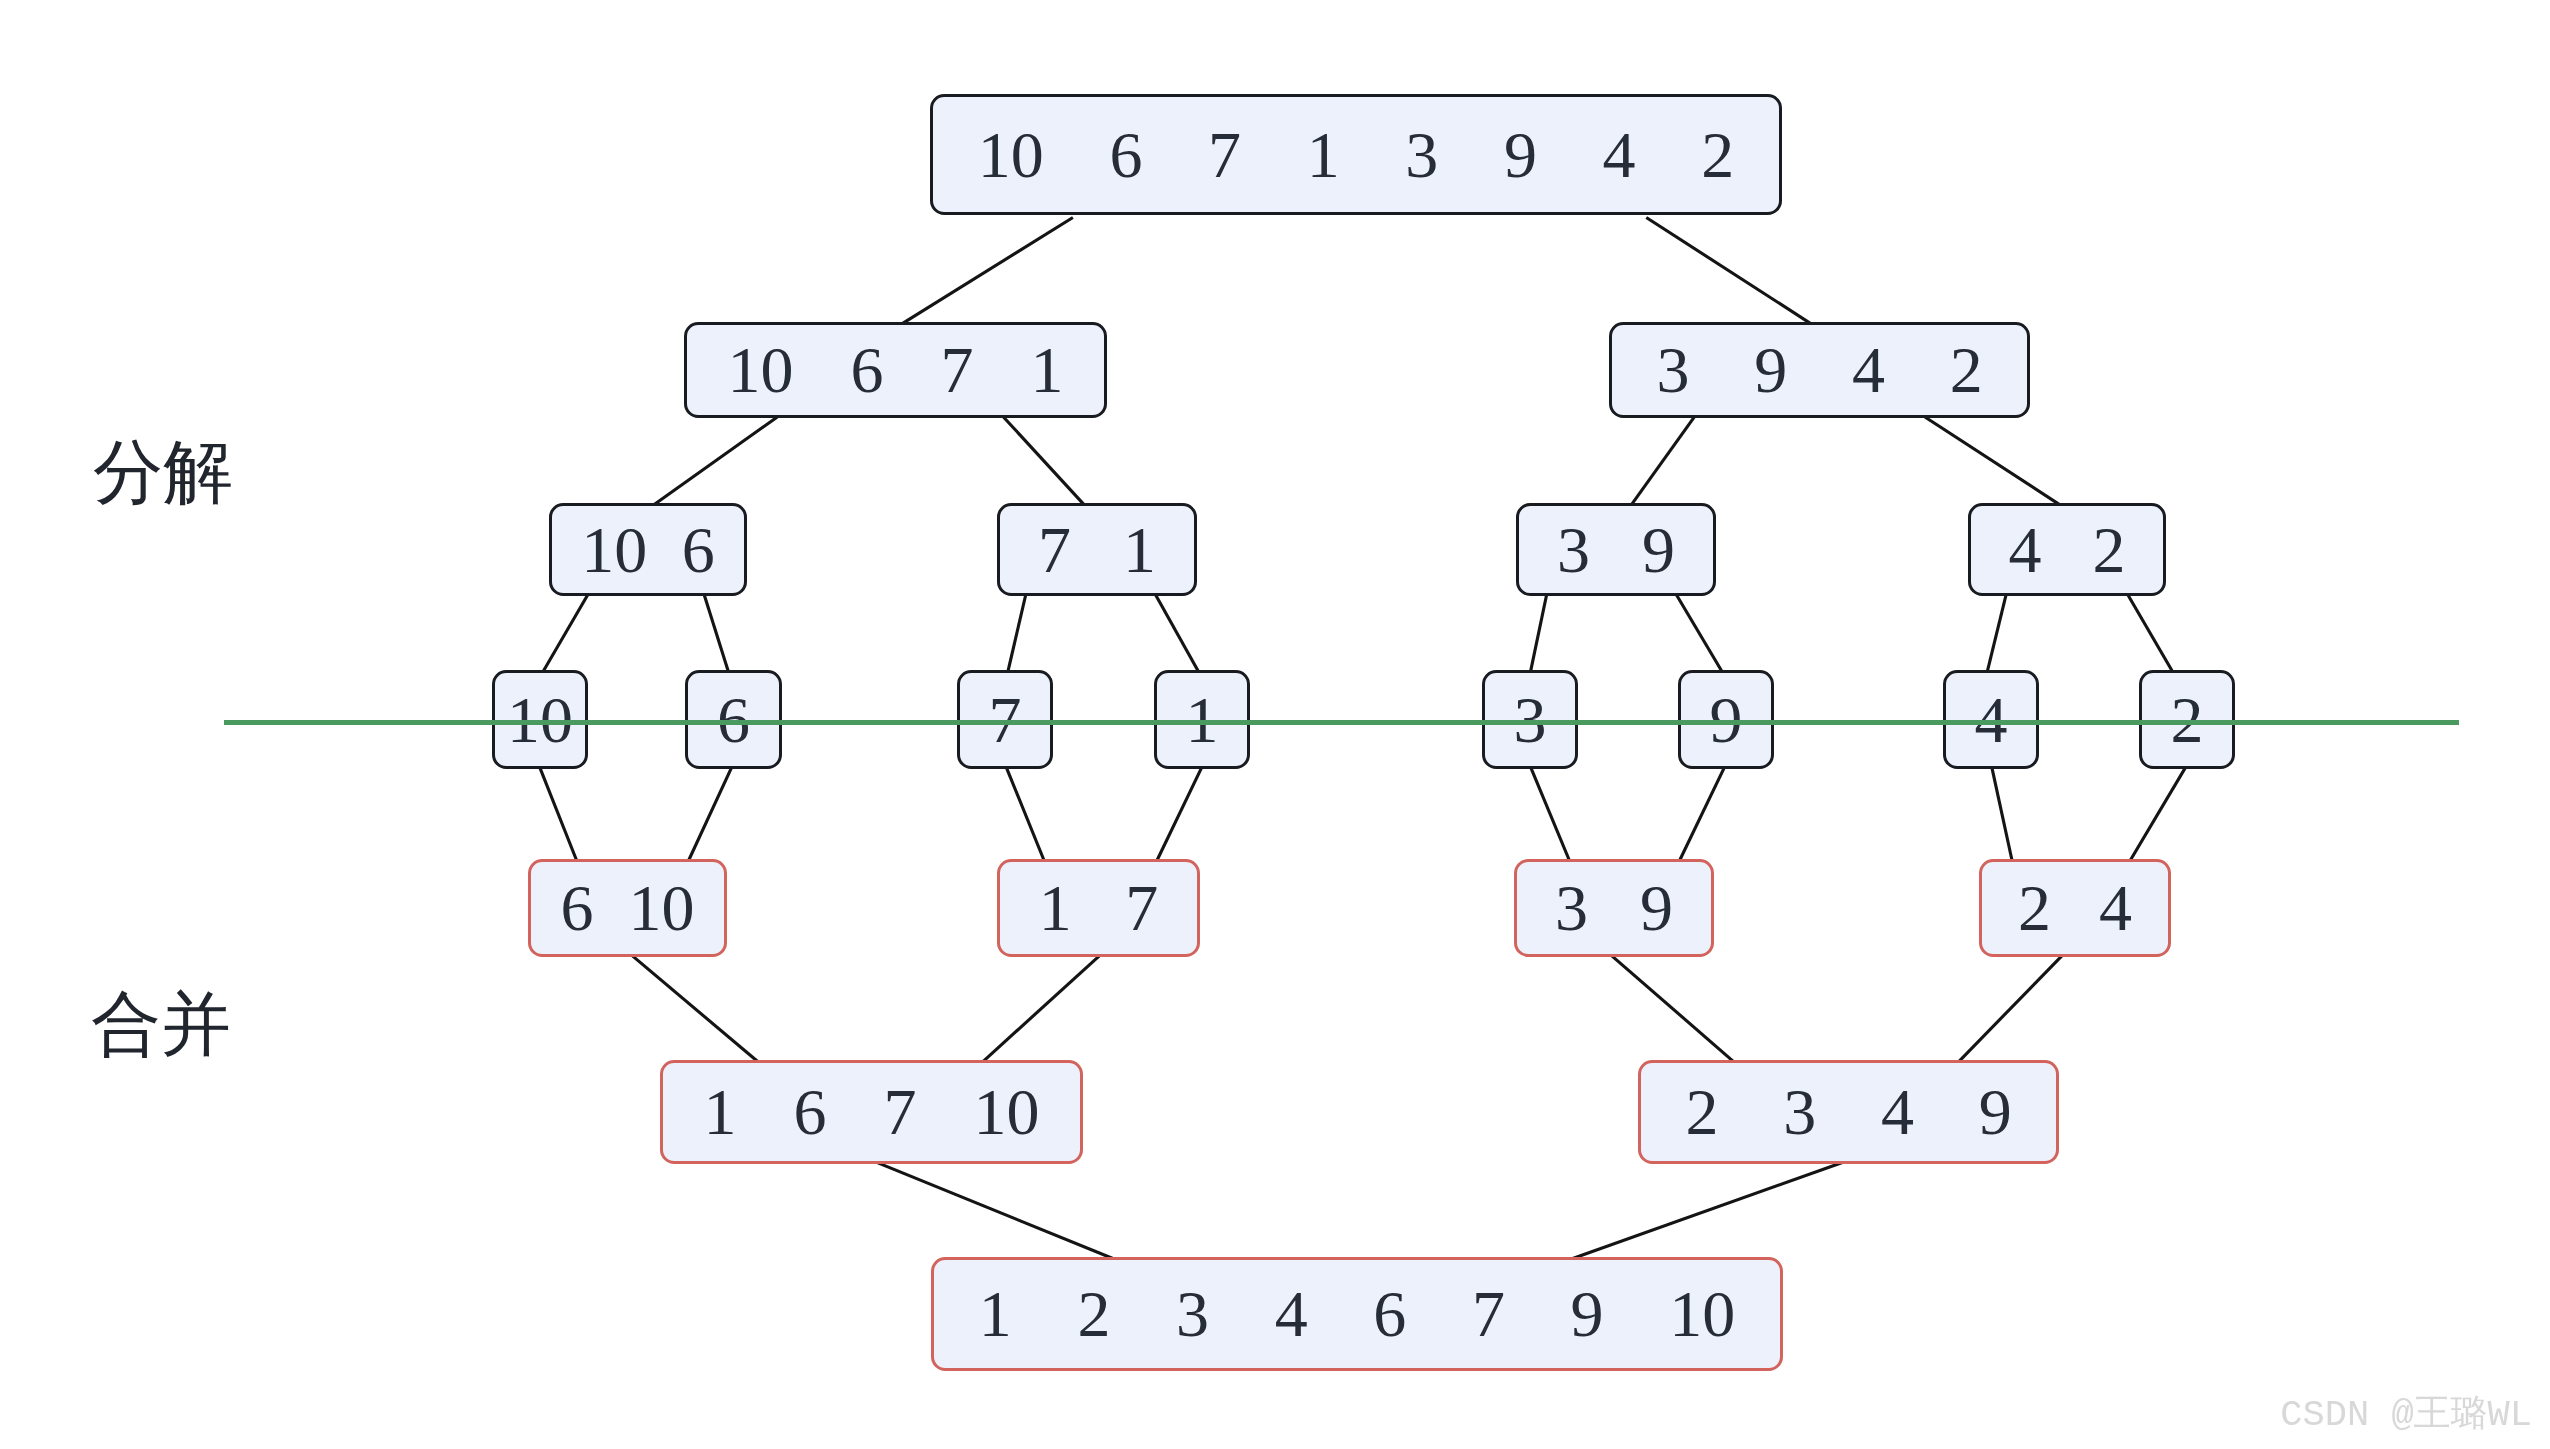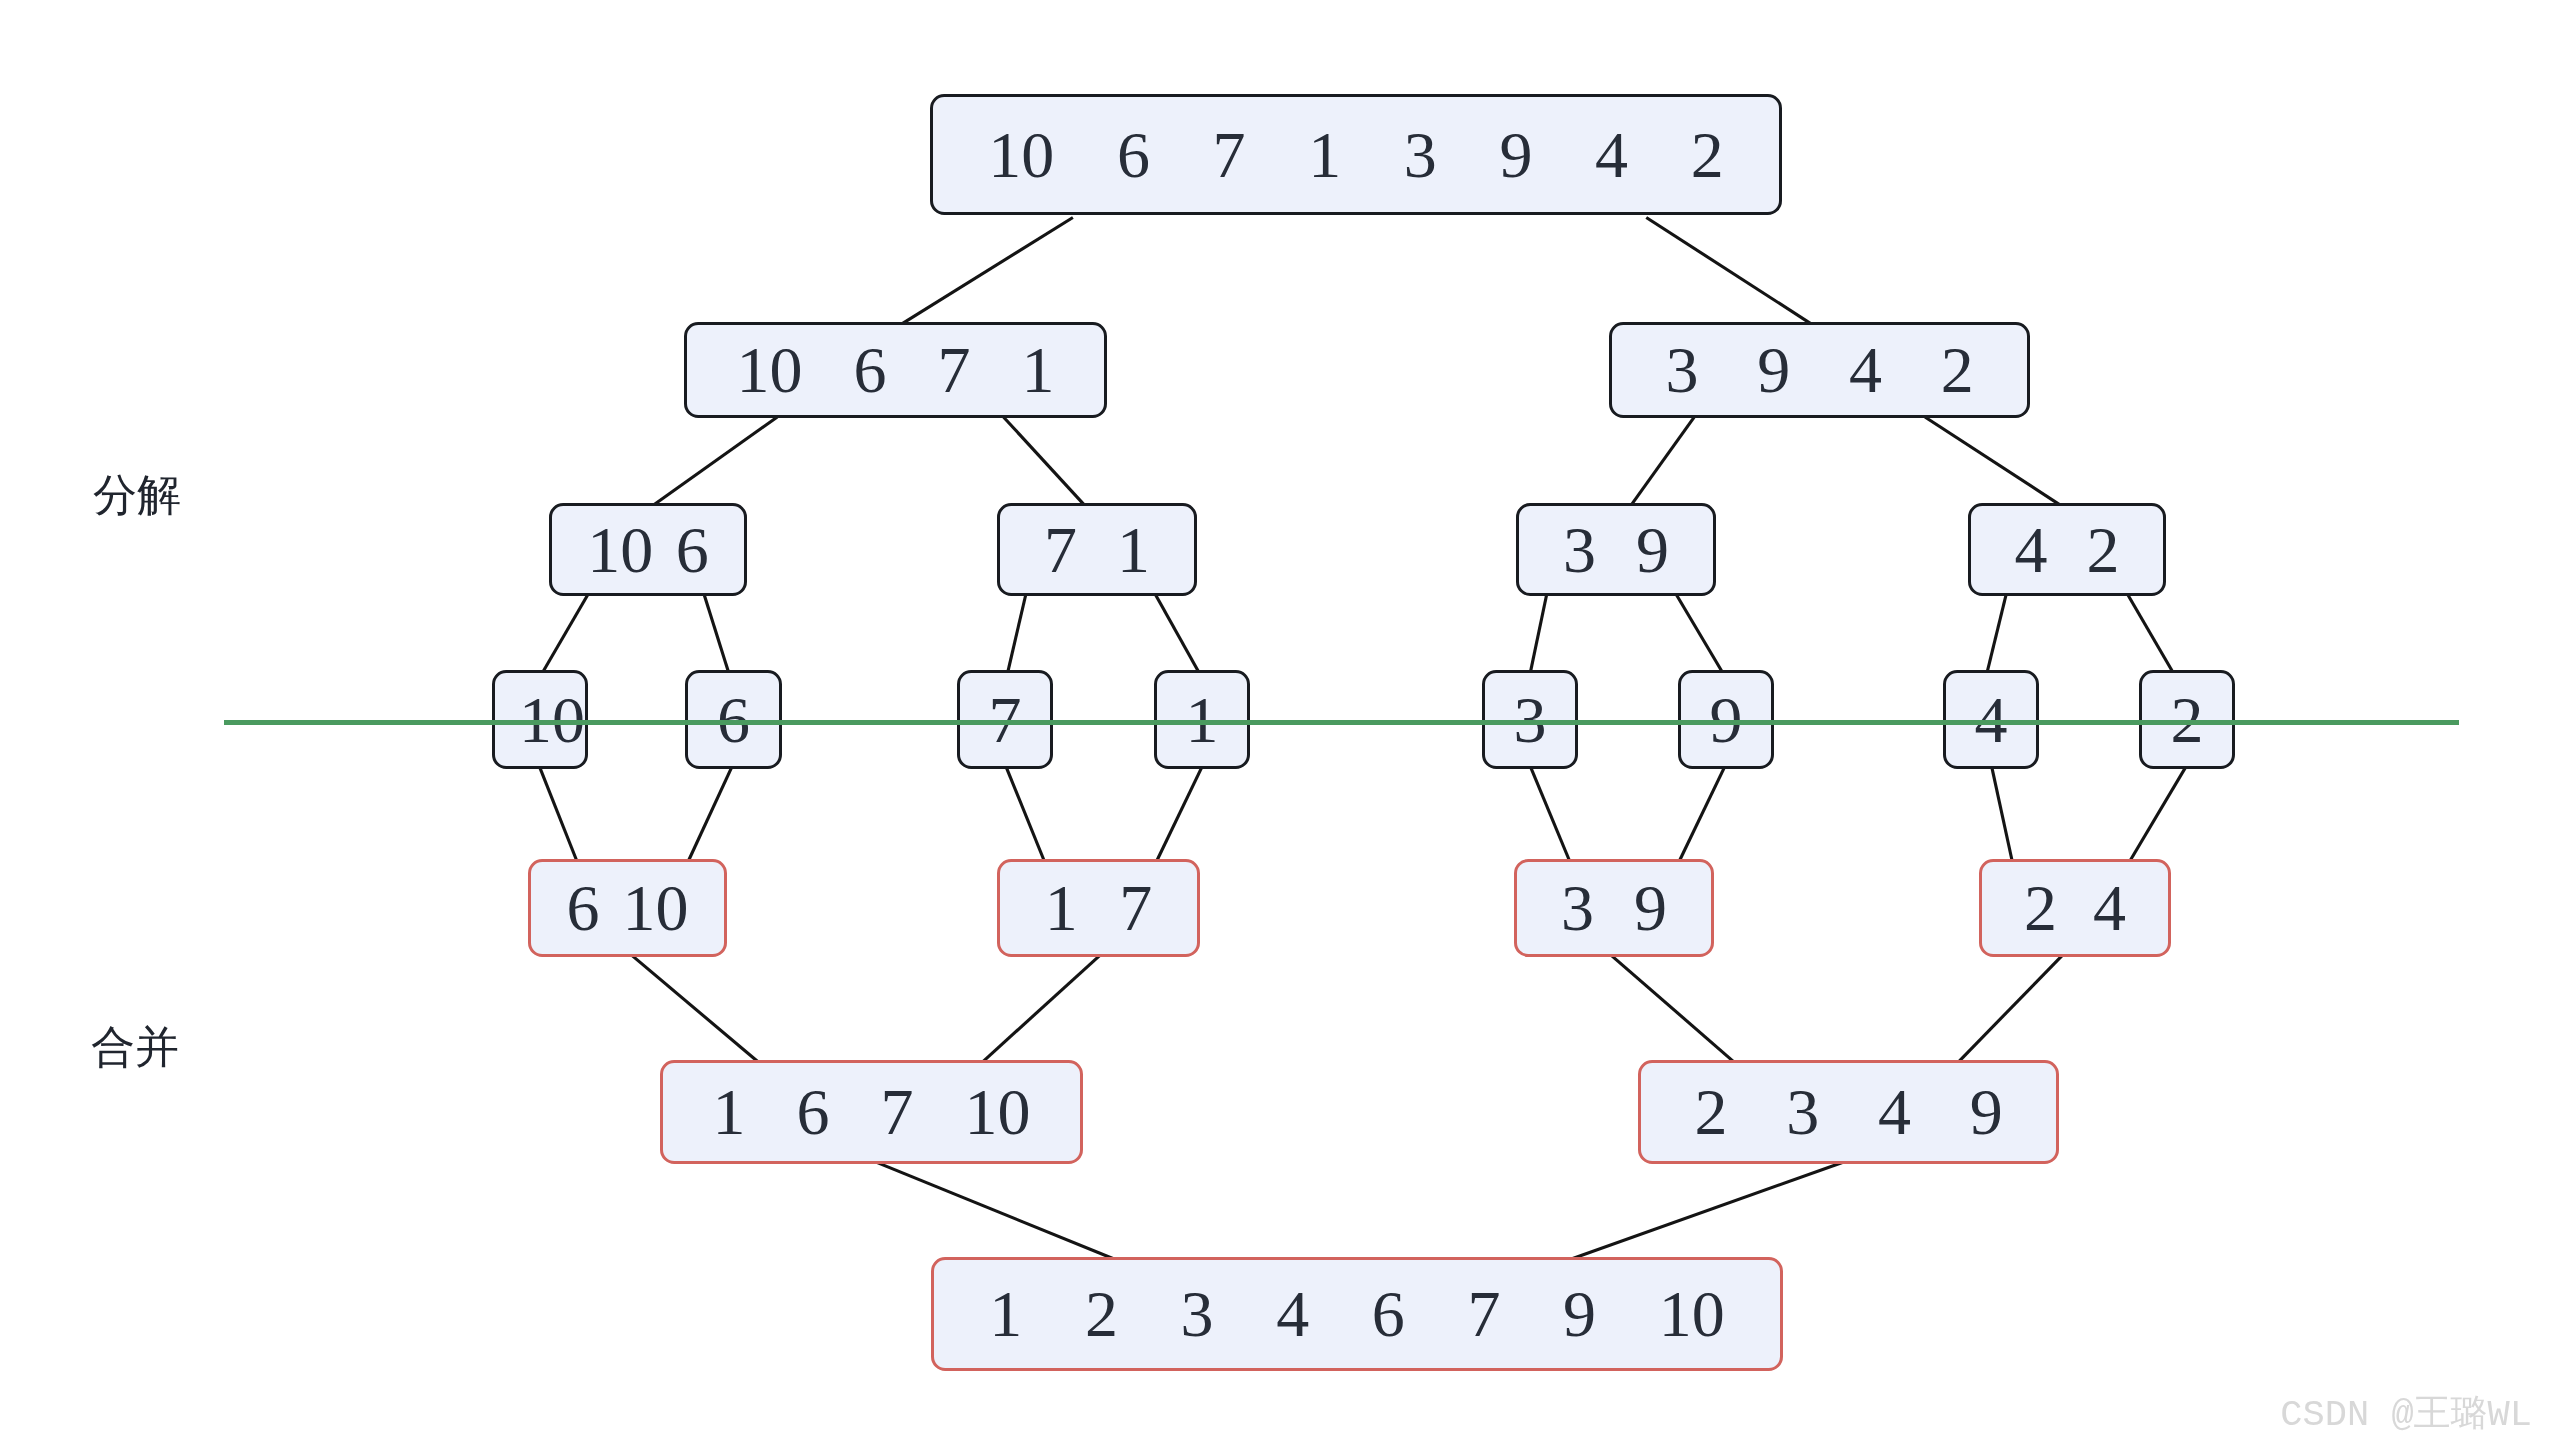--- a/index.html
+++ b/index.html
@@ -8,31 +8,31 @@
     font-family:"Liberation Serif", serif;
   }
   #edges{position:absolute;left:0;top:0;width:2550px;height:1450px;z-index:0;}
   .node{
     position:absolute;box-sizing:border-box;z-index:1;
     display:flex;align-items:center;justify-content:space-around;
     background:var(--node-fill,#edf1fb);
     border:3.6px solid var(--split-border,#181b20);
     border-radius:14.2px;
     font-size:66px;line-height:1;color:var(--value-text,#272d38);
-    padding:0 24px;
+    padding:0 12px;
   }
   .node.merge{border-color:var(--merge-border,#d2635d);}
   .node .val{position:relative;z-index:3;}
   #divider{
     position:absolute;z-index:2;height:4.5px;background:var(--divider,#4a9a5f);
   }
   .phase-label{
     position:absolute;z-index:4;
     font-family:Liberation Sans, sans-serif;
-    font-size:44px;color:var(--label-text,#20252e);white-space:nowrap;margin-top:40px;
+    font-size:70px;color:var(--label-text,#20252e);white-space:nowrap;
   }
   #label-decompose{left:93px;top:426px;}
   #label-merge{left:91px;top:978px;text-align:center;}
   #watermark{
     position:absolute;right:18px;bottom:11.6px;z-index:4;
     font-family:Liberation Mono, monospace;
     font-size:37px;color:var(--watermark,#d8d8d8);white-space:nowrap;
   }
 </style>
 </head>

